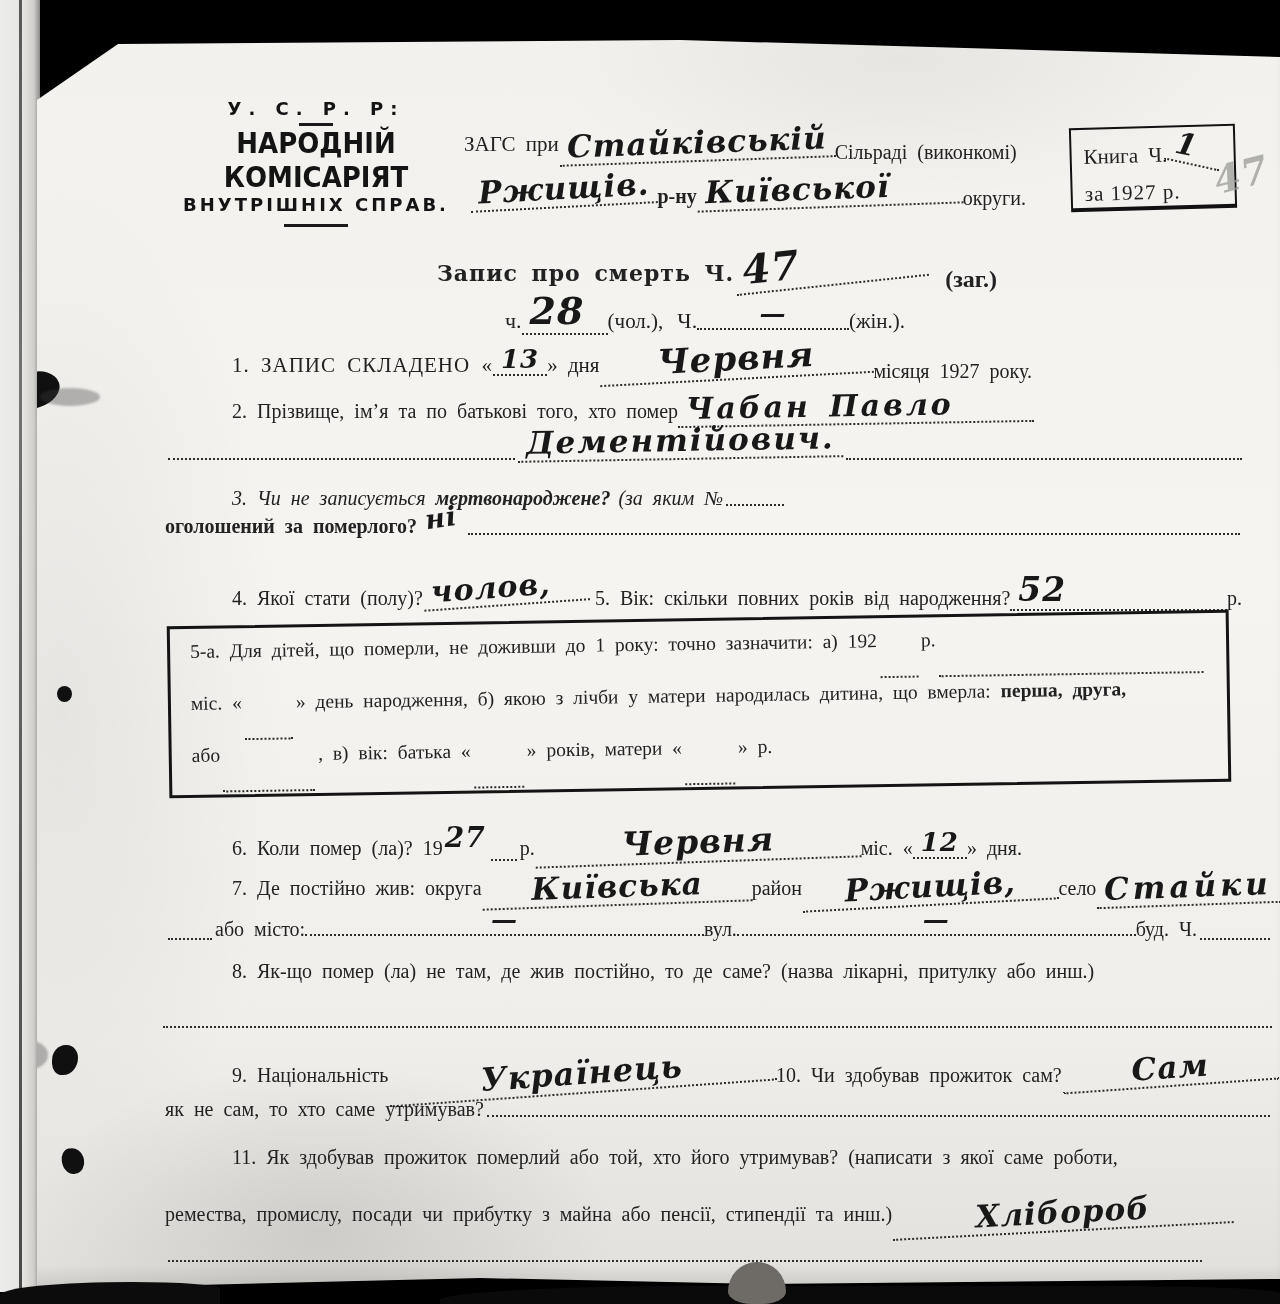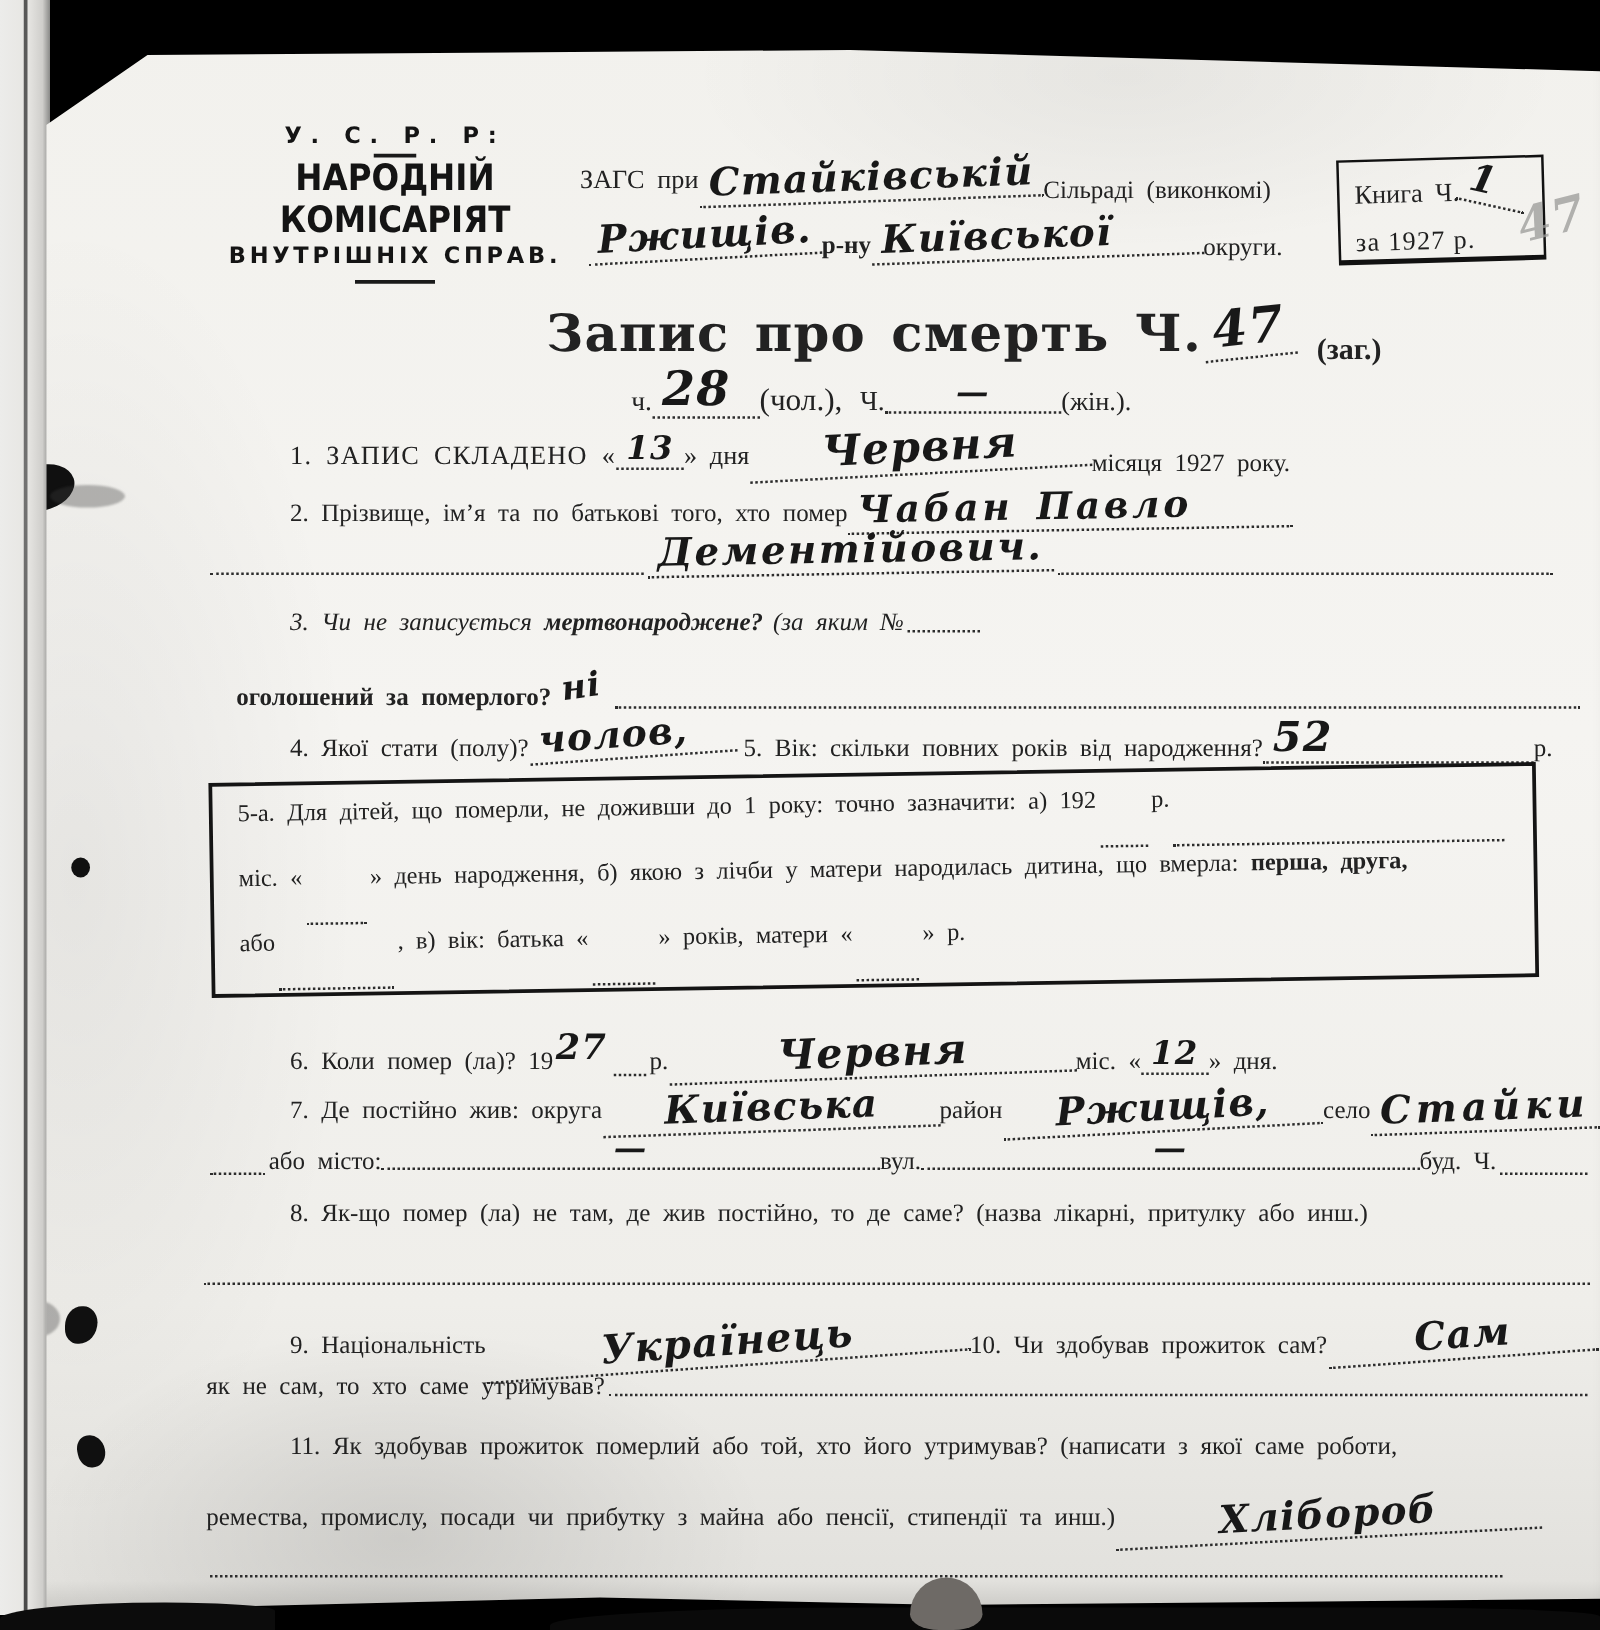--- a/index.html
+++ b/index.html
@@ -69,28 +69,28 @@
     <div id="bookbox">
       <div class="row" style="position:static;display:flex;">
         <span class="lbl" style="font-size:21px;">Книга Ч.</span>
         <span class="hw u" style="flex:1 1 auto;font-size:30px;transform:rotate(14deg);top:-4px;">1</span>
       </div>
       <div class="lbl" style="font-size:21px;margin-top:9px;letter-spacing:1px;">за 1927 р.</div>
     </div>
     <div class="hw" style="position:absolute;left:1206px;top:152px;font-size:38px;color:#9a9a98;transform:rotate(-14deg);opacity:.75;">47</div>
 
     <div class="row" style="left:437px;top:243px;width:560px;">
-      <span class="lbl b" style="font-size:41px;font-family:'DejaVu Serif',serif;letter-spacing:1px;">Запис про смерть Ч.</span>
+      <span class="lbl b" style="font-size:22px;font-family:'DejaVu Serif',serif;letter-spacing:1px;">Запис про смерть Ч.</span>
       <span class="hw u" style="font-size:40px;flex:1 1 auto;transform:rotate(-6deg);top:-6px;">47</span>
       <span class="lbl b" style="font-size:24px;position:relative;top:6px;margin-left:18px;">(заг.)</span>
     </div>
     <div class="row" style="left:505px;top:292px;width:400px;">
       <span class="lbl" style="font-size:22px;">ч.</span>
       <span class="hw u" style="font-size:38px;top:-4px;min-width:70px;">28</span>
-      <span class="lbl" style="font-size:25px;">(чол.),</span>
+      <span class="lbl" style="font-size:21px;">(чол.),</span>
       <span class="lbl" style="font-size:22px;margin-left:14px;">Ч.</span>
       <span class="hw u ctr" style="font-size:26px;flex:1 1 auto;top:-6px;">—</span>
       <span class="lbl" style="font-size:21px;">(жін.).</span>
     </div>
 
     <div class="row" style="left:232px;top:340px;width:800px;">
       <span class="lbl" style="font-size:21px;letter-spacing:1px;">1. ЗАПИС СКЛАДЕНО «</span>
       <span class="hw u" style="font-size:26px;top:-4px;">13</span>
       <span class="lbl" style="font-size:21px;">» дня</span>
       <span class="hw u ctr" style="font-size:34px;flex:1 1 auto;transform:rotate(-3deg);top:-2px;">Червня</span>
@@ -106,21 +106,21 @@
       <span class="hw u" style="font-size:31px;transform:rotate(-1deg);letter-spacing:2px;">Дементійович.</span>
       <span class="dots" style="flex:1.6;"></span>
     </div>
 
     <div class="row" style="left:232px;top:487px;width:1010px;font-style:italic;">
       <span class="lbl">3. Чи не записується</span>
       <span class="lbl b" style="margin-left:10px;">мертвонароджене?</span>
       <span class="lbl" style="margin-left:8px;">(за яким №</span>
       <span class="dfix" style="width:58px;"></span>
     </div>
-    <div class="row" style="left:165px;top:540px;width:1078px;margin-left:24px;">
+    <div class="row" style="left:165px;top:508px;width:1078px;">
       <span class="lbl b">оголошений за померлого?</span>
       <span class="hw" style="font-size:27px;top:-6px;transform:rotate(-8deg);">ні</span>
       <span class="dots"></span>
     </div>
 
     <div class="row" style="left:232px;top:574px;width:1010px;">
       <span class="lbl">4. Якої стати (полу)?</span>
       <span class="hw u" style="font-size:30px;top:-8px;min-width:150px;transform:rotate(-4deg);">чолов,</span>
       <span class="lbl" style="margin-left:6px;">5. Вік: скільки повних років від народження?</span>
       <span class="hw u" style="font-size:33px;top:-4px;flex:1 1 auto;">52</span>

